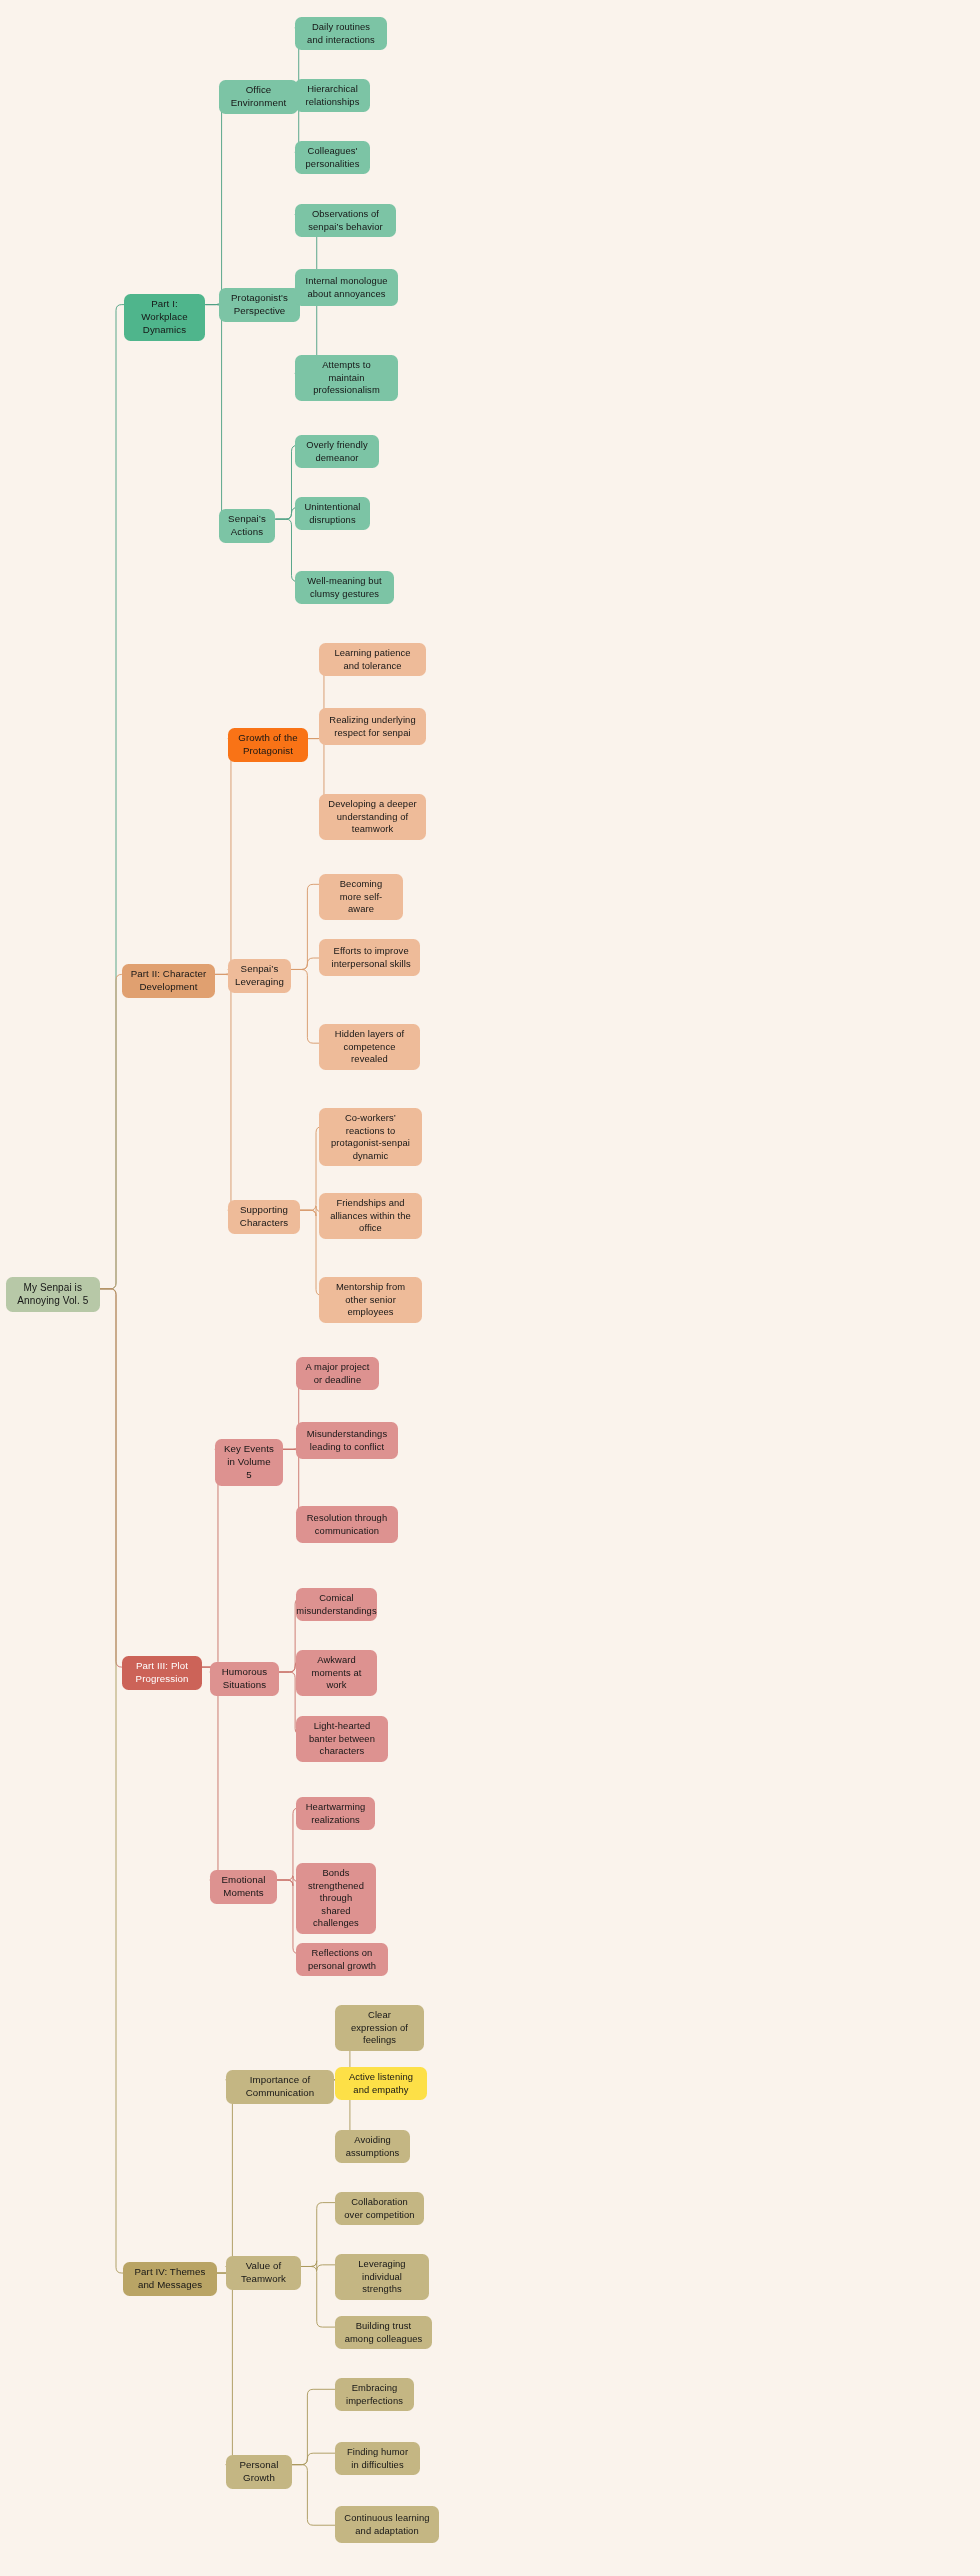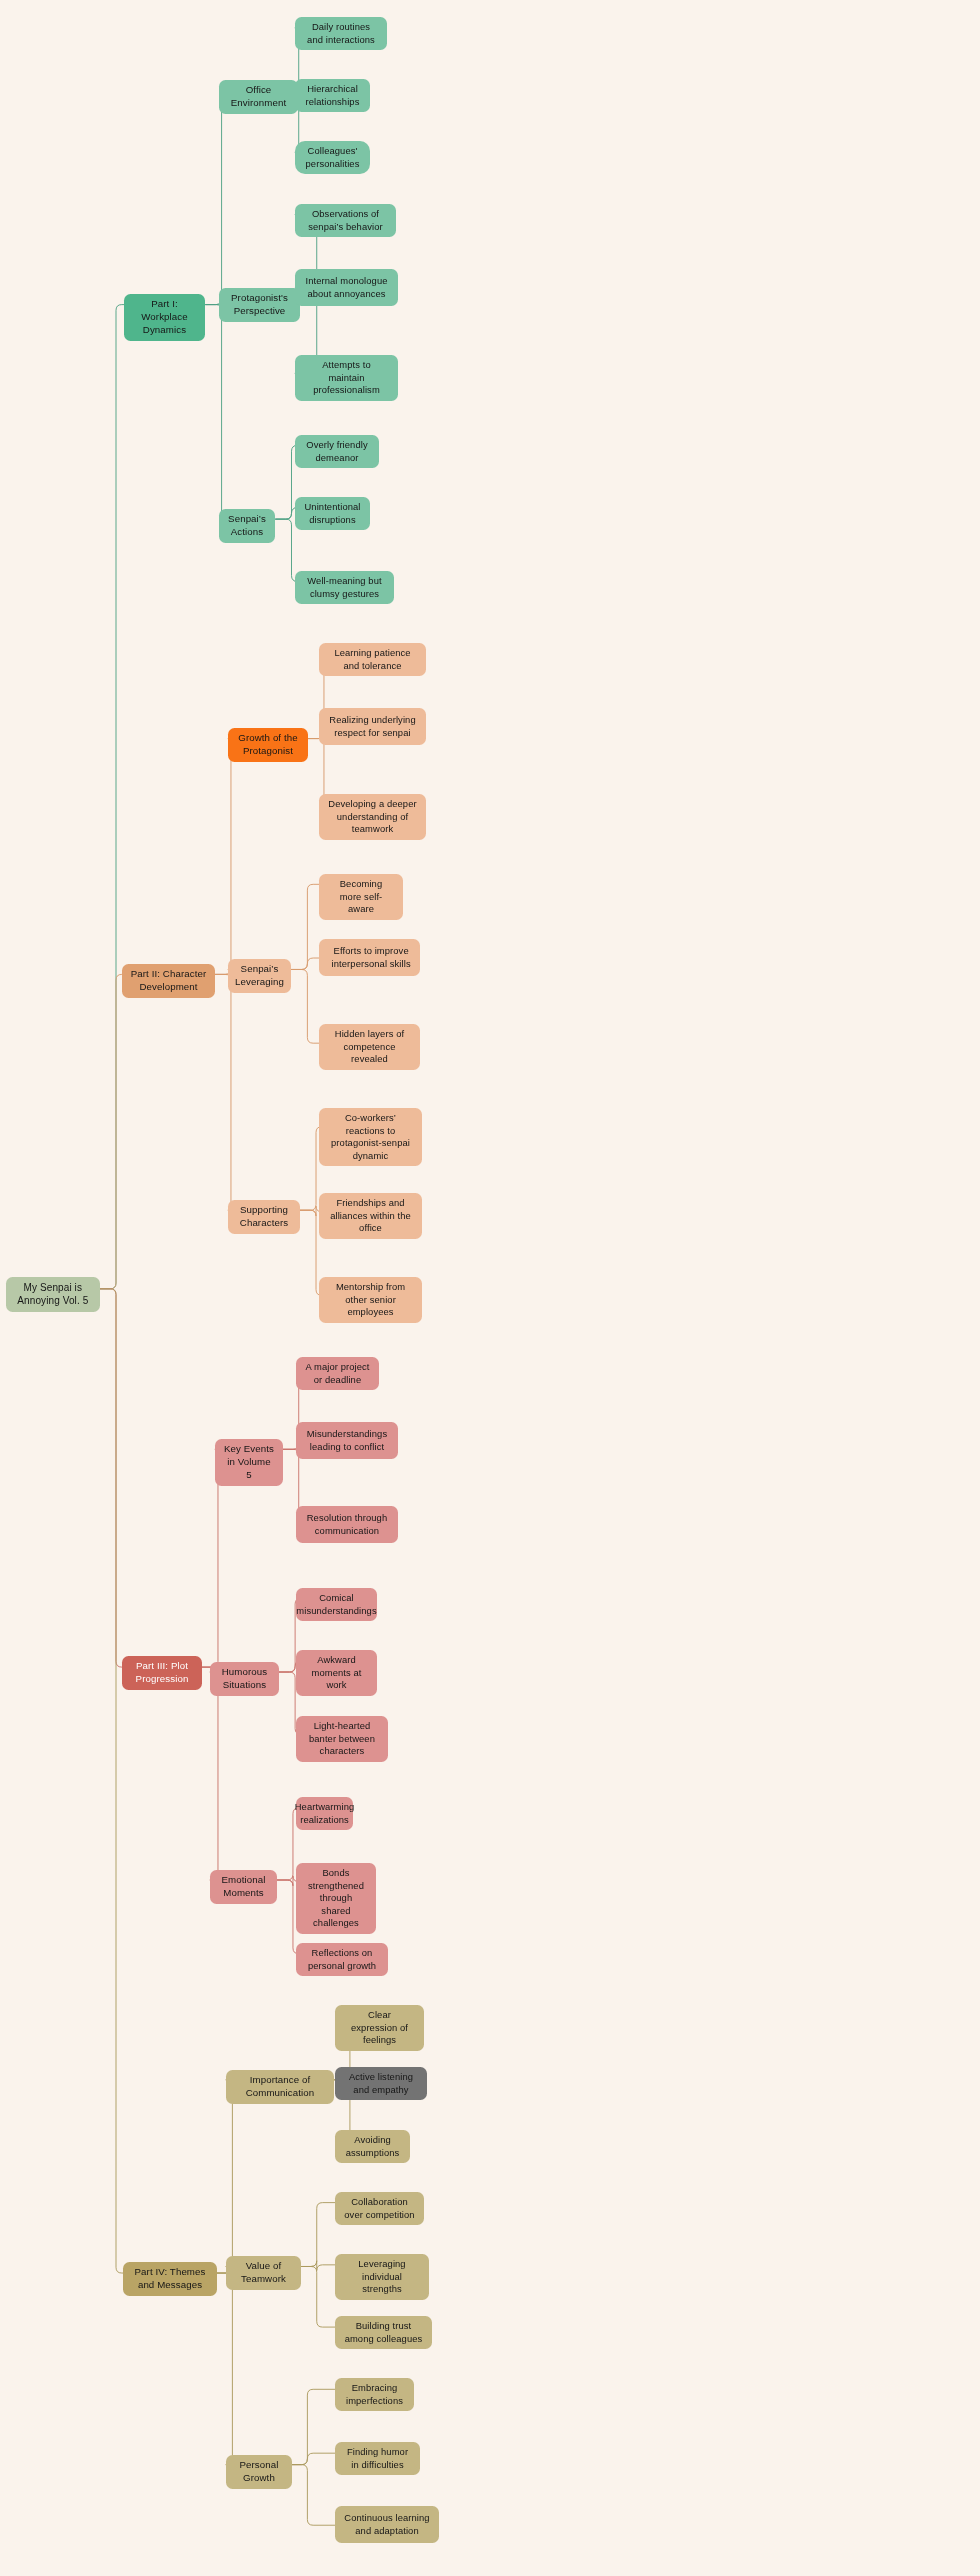--- a/index.html
+++ b/index.html
@@ -110,21 +110,21 @@
     </div>
     <div class="node lvl2" style="left: 219px; top: 80px; width: 79px; min-height: 20px; background: rgb(124, 196, 165);">
       <span>Office Environment</span>
     </div>
     <div class="node lvl3" style="left: 295px; top: 17px; width: 92px; min-height: 21.6px; background: rgb(124, 196, 165);">
       <span>Daily routines and interactions</span>
     </div>
     <div class="node lvl3" style="left: 295px; top: 79px; width: 75px; min-height: 21.6px; background: rgb(124, 196, 165);">
       <span>Hierarchical relationships</span>
     </div>
-    <div class="node lvl3" style="left: 295px; top: 141px; width: 75px; min-height: 21.6px; background: rgb(124, 196, 165); border-radius: 10px;">
+    <div class="node lvl3" style="left: 295px; top: 141px; width: 75px; min-height: 21.6px; background: rgb(124, 196, 165);">
       <span>Colleagues' personalities</span>
     </div>
     <div class="node lvl2" style="left: 219px; top: 288px; width: 81px; min-height: 20px; background: rgb(124, 196, 165);">
       <span>Protagonist's Perspective</span>
     </div>
     <div class="node lvl3" style="left: 295px; top: 204px; width: 101px; min-height: 21.6px; background: rgb(124, 196, 165);">
       <span>Observations of senpai’s behavior</span>
     </div>
     <div class="node lvl3" style="left: 295px; top: 269px; width: 103px; min-height: 37px; background: rgb(124, 196, 165);">
       <span>Internal monologue about annoyances</span>
@@ -206,39 +206,39 @@
     </div>
     <div class="node lvl3" style="left: 296px; top: 1650px; width: 81px; min-height: 21.6px; background: rgb(221, 146, 144);">
       <span>Awkward moments at work</span>
     </div>
     <div class="node lvl3" style="left: 296px; top: 1716px; width: 92px; min-height: 37px; background: rgb(221, 146, 144);">
       <span>Light-hearted banter between characters</span>
     </div>
     <div class="node lvl2" style="left: 210px; top: 1870px; width: 67px; min-height: 20px; background: rgb(221, 146, 144);">
       <span>Emotional Moments</span>
     </div>
-    <div class="node lvl3" style="left: 296px; top: 1797px; width: 57px; min-height: 21.6px; background: rgb(221, 146, 144);">
+    <div class="node lvl3" style="left: 296px; top: 1797px; width: 79px; min-height: 21.6px; background: rgb(221, 146, 144);">
       <span>Heartwarming realizations</span>
     </div>
     <div class="node lvl3" style="left: 296px; top: 1863px; width: 80px; min-height: 37px; background: rgb(221, 146, 144); justify-content: flex-end;">
       <span>Bonds strengthened through shared challenges</span>
     </div>
     <div class="node lvl3" style="left: 296px; top: 1943px; width: 92px; min-height: 21.6px; background: rgb(221, 146, 144);">
       <span>Reflections on personal growth</span>
     </div>
     <div class="node lvl1" style="left: 123px; top: 2262px; width: 94px; min-height: 21.6px; background: rgb(185, 164, 101);">
       <span>Part IV: Themes and Messages</span>
     </div>
     <div class="node lvl2" style="left: 226px; top: 2070px; width: 108px; min-height: 20px; background: rgb(196, 182, 131);">
       <span>Importance of Communication</span>
     </div>
     <div class="node lvl3" style="left: 335px; top: 2005px; width: 89px; min-height: 21.6px; background: rgb(196, 182, 131);">
       <span>Clear expression of feelings</span>
     </div>
-    <div class="node lvl3" style="left: 335px; top: 2067px; width: 92px; min-height: 21.6px; background: #737373;">
+    <div class="node lvl3" style="left: 335px; top: 2067px; width: 92px; min-height: 21.6px; background: #fde047;">
       <span>Active listening and empathy</span>
     </div>
     <div class="node lvl3" style="left: 335px; top: 2130px; width: 75px; min-height: 21.6px; background: rgb(196, 182, 131);">
       <span>Avoiding assumptions</span>
     </div>
     <div class="node lvl2" style="left: 226px; top: 2256px; width: 75px; min-height: 20px; background: rgb(196, 182, 131);">
       <span>Value of Teamwork</span>
     </div>
     <div class="node lvl3" style="left: 335px; top: 2192px; width: 89px; min-height: 21.6px; background: rgb(196, 182, 131);">
       <span>Collaboration over competition</span>

